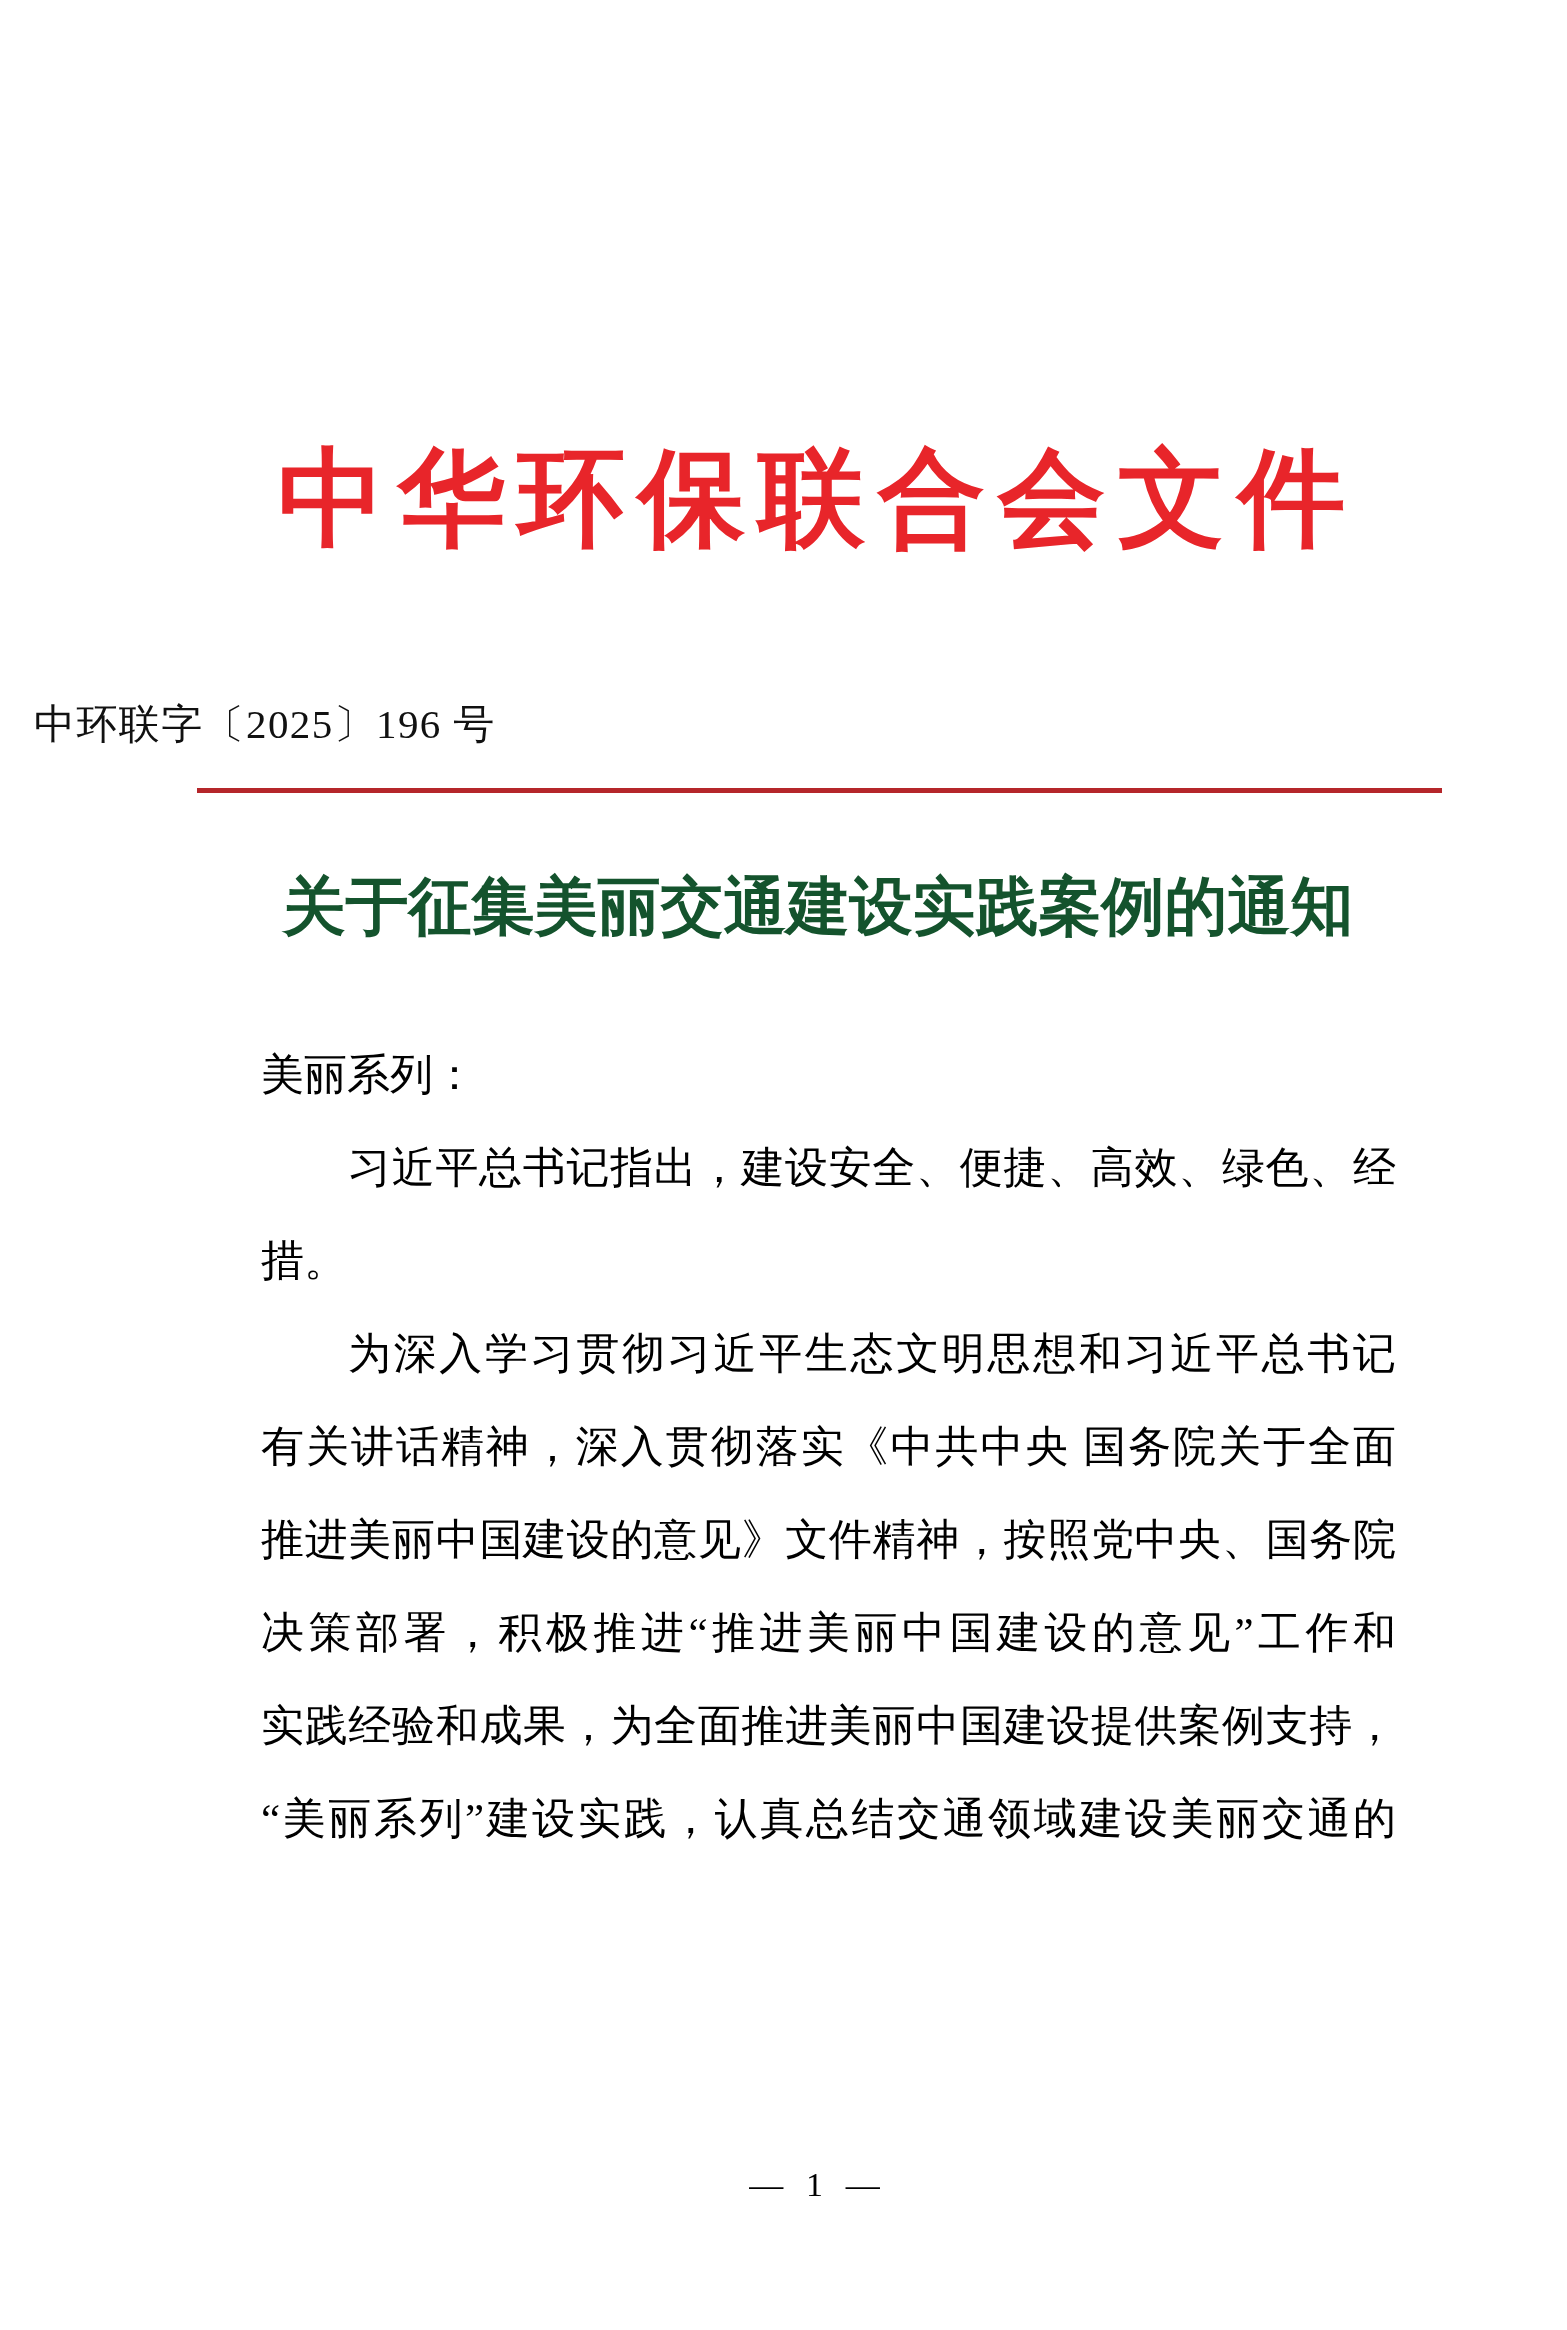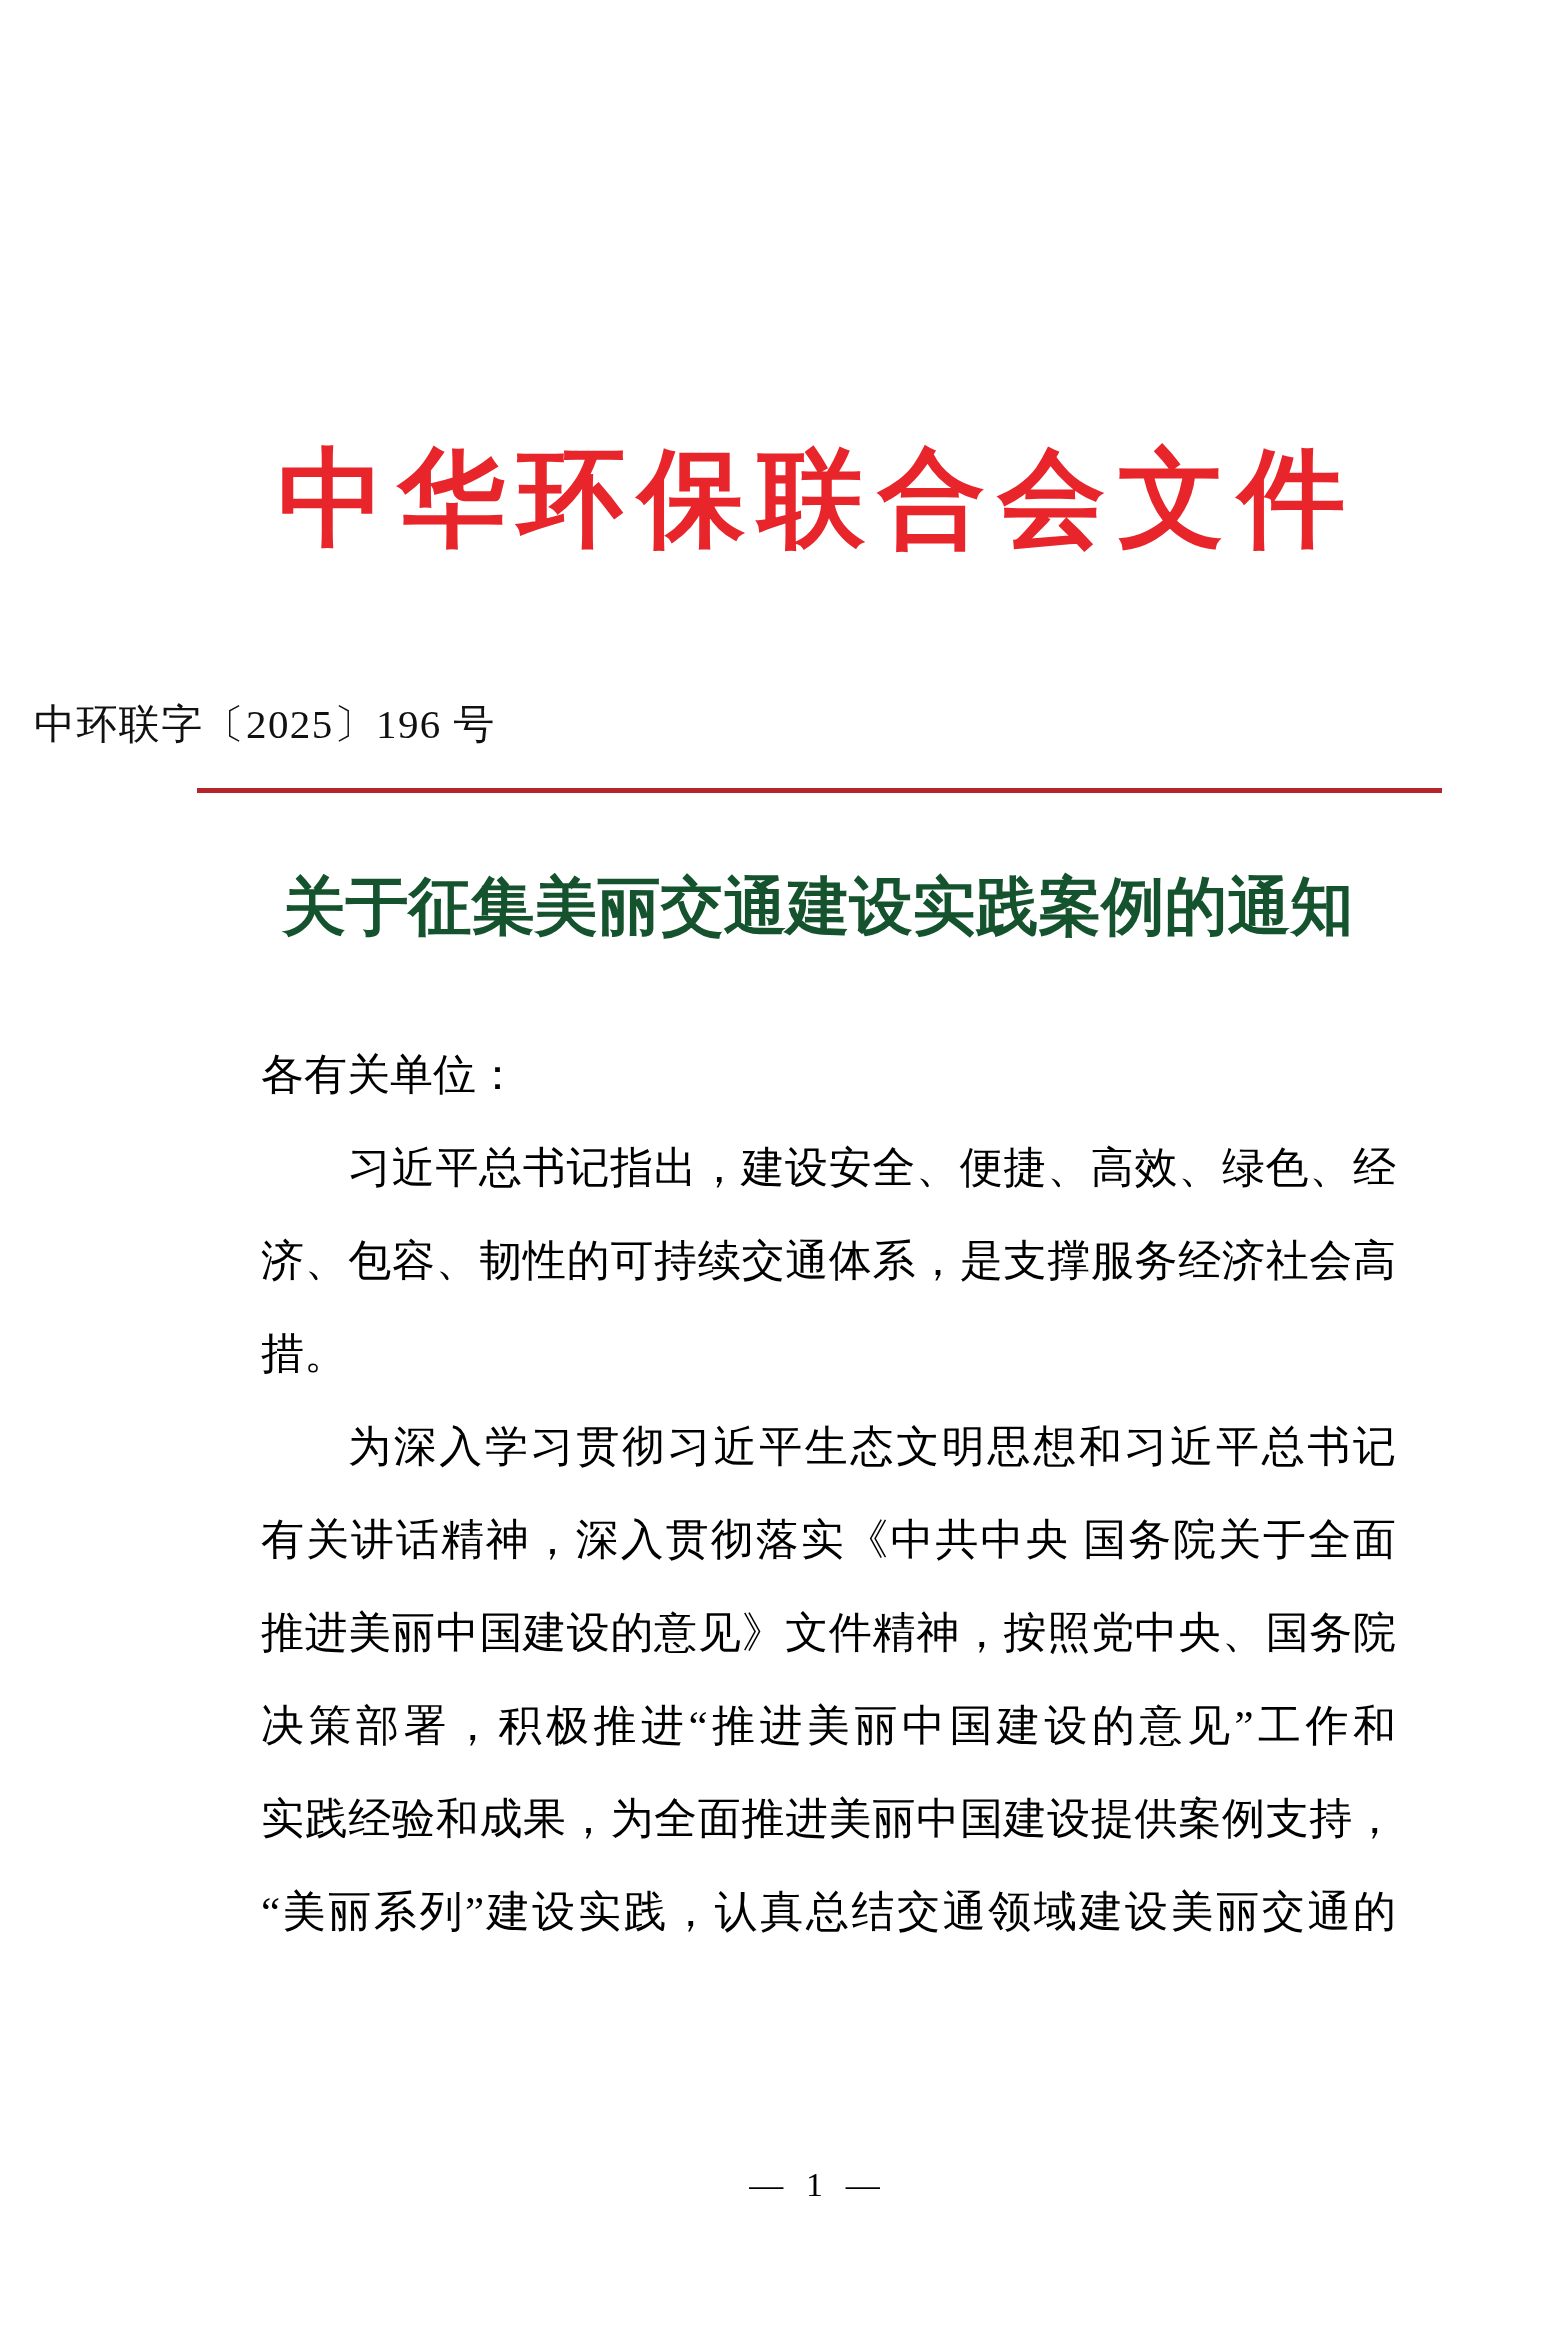--- a/index.html
+++ b/index.html
@@ -109,23 +109,22 @@
 
   <div class="org-title">中华环保联合会文件</div>
 
   <div class="doc-number">中环联字〔2025〕196 号</div>
 
   <div class="red-rule"></div>
 
   <div class="notice-title">关于征集美丽交通建设实践案例的通知</div>
 
   <div class="body-block">
-    <div class="line">各有关单位：</div>
+    <div class="line">美丽系列：</div>
     <div class="line indent justify">习近平总书记指出，建设安全、便捷、高效、绿色、经</div>
-    <div class="line justify">济、包容、韧性的可持续交通体系，是支撑服务经济社会高</div>
     <div class="line">措。</div>
     <div class="line indent justify">为深入学习贯彻习近平生态文明思想和习近平总书记</div>
     <div class="line justify">有关讲话精神，深入贯彻落实《中共中央 国务院关于全面</div>
     <div class="line justify">推进美丽中国建设的意见》文件精神，按照党中央、国务院</div>
     <div class="line justify">决策部署，积极推进“推进美丽中国建设的意见”工作和</div>
     <div class="line justify">实践经验和成果，为全面推进美丽中国建设提供案例支持，</div>
     <div class="line justify">“美丽系列”建设实践，认真总结交通领域建设美丽交通的</div>
   </div>
 
   <div class="page-number">— 1 —</div>

